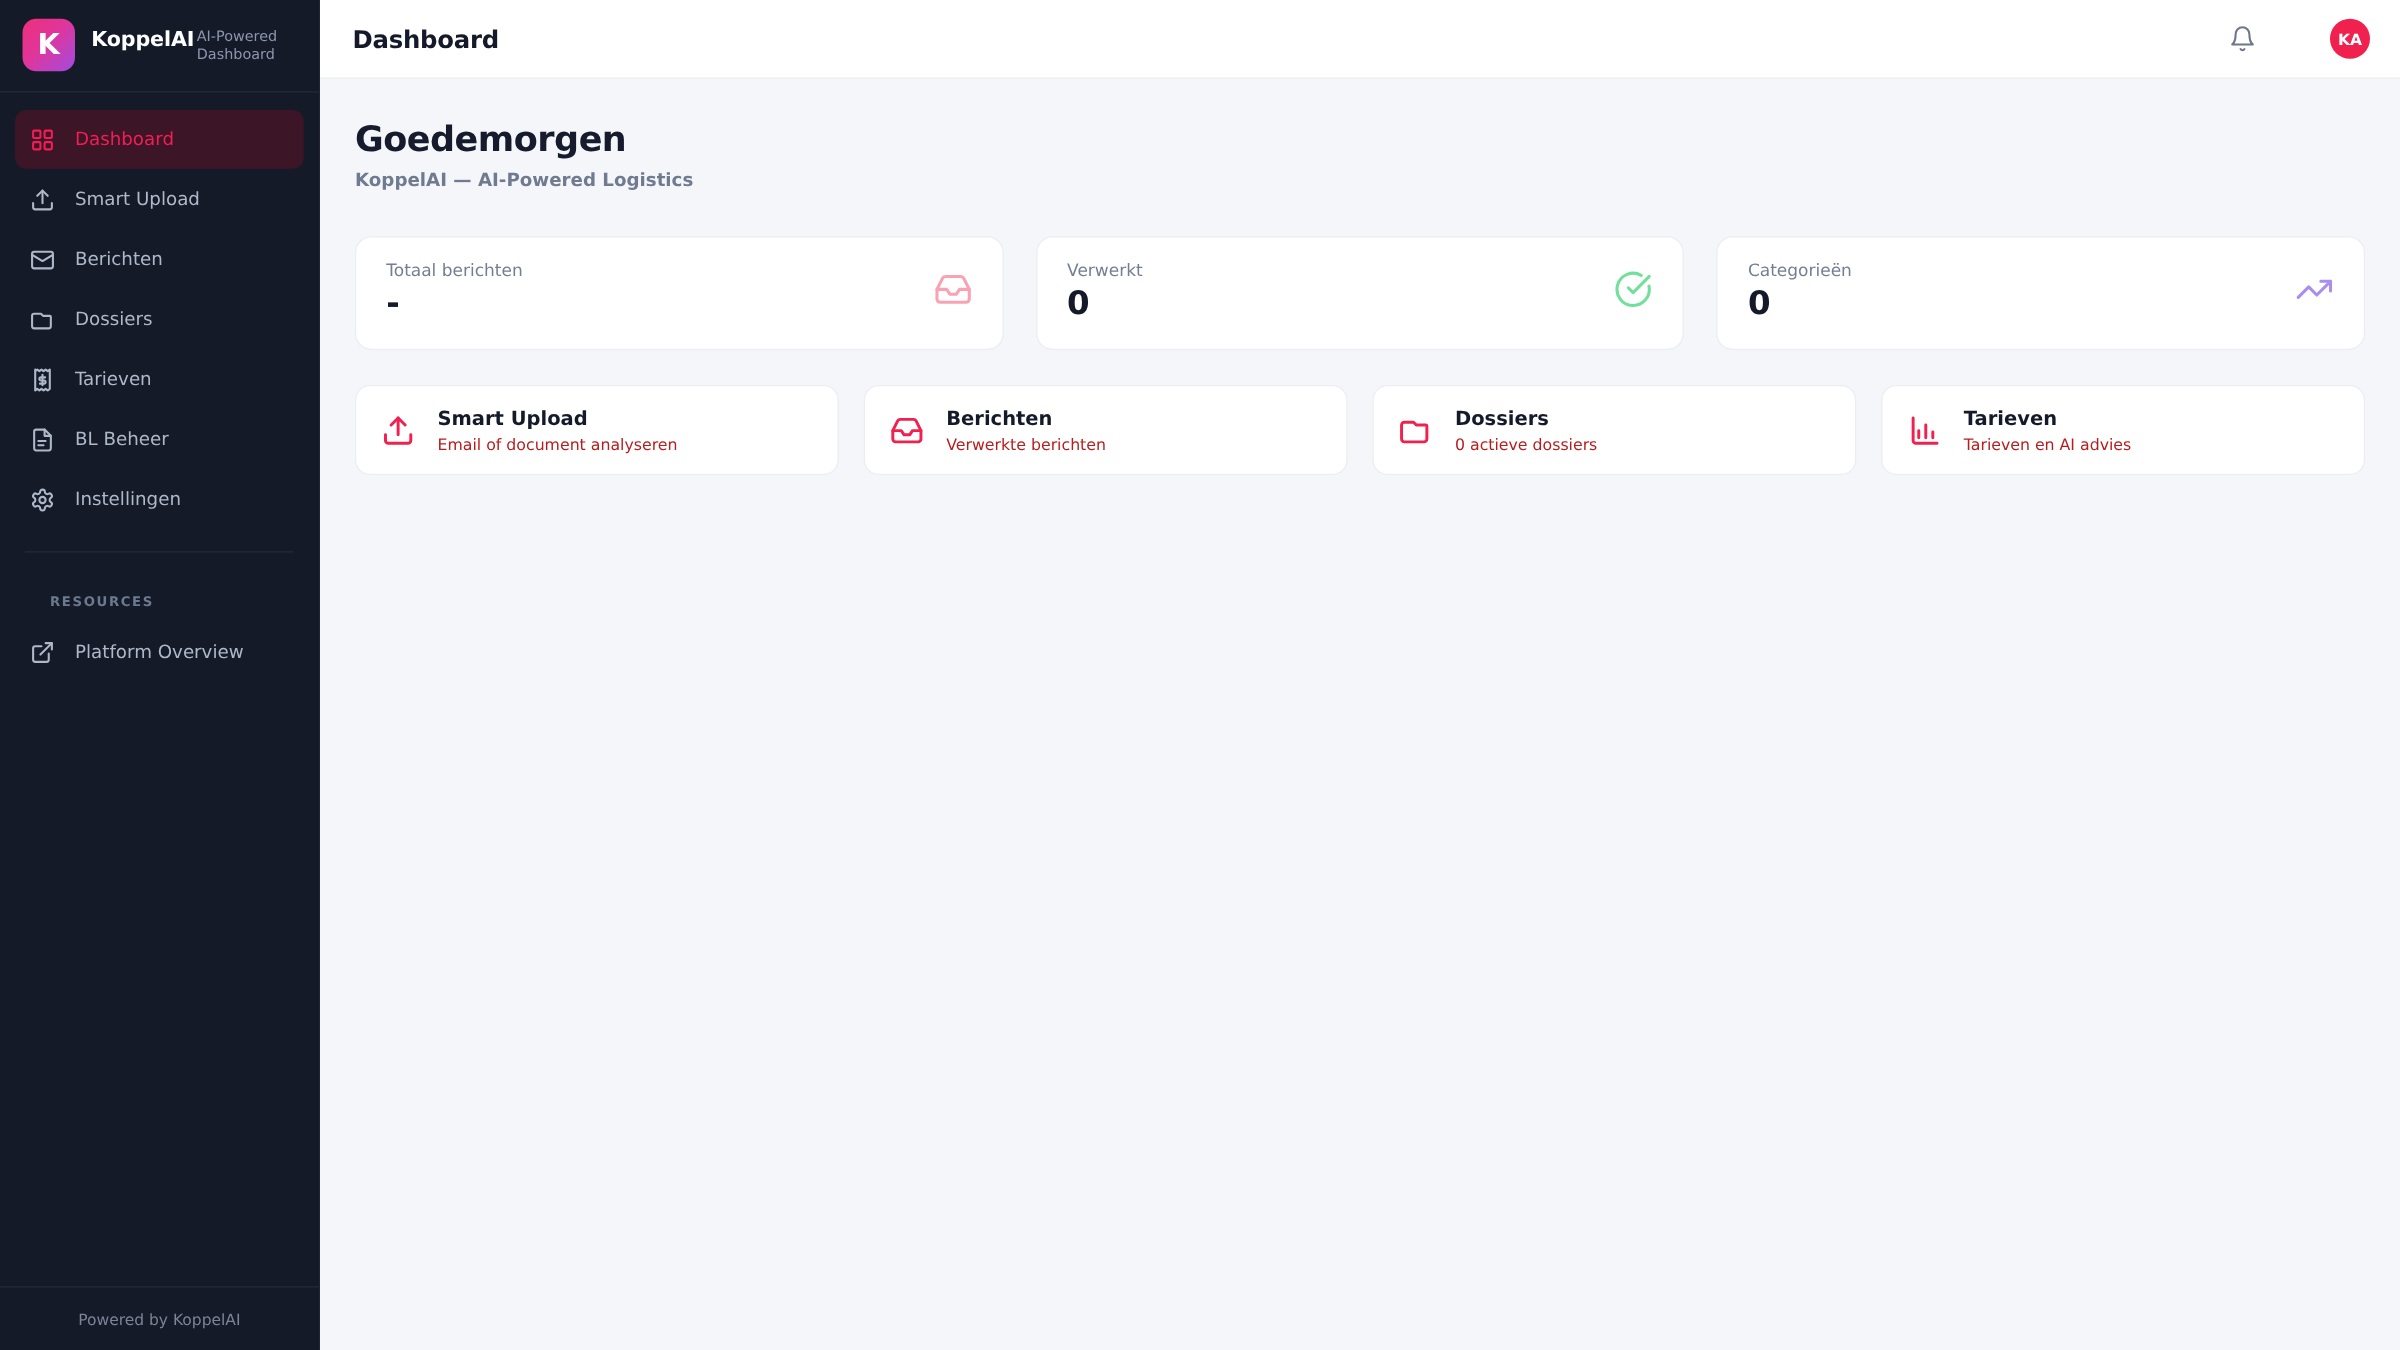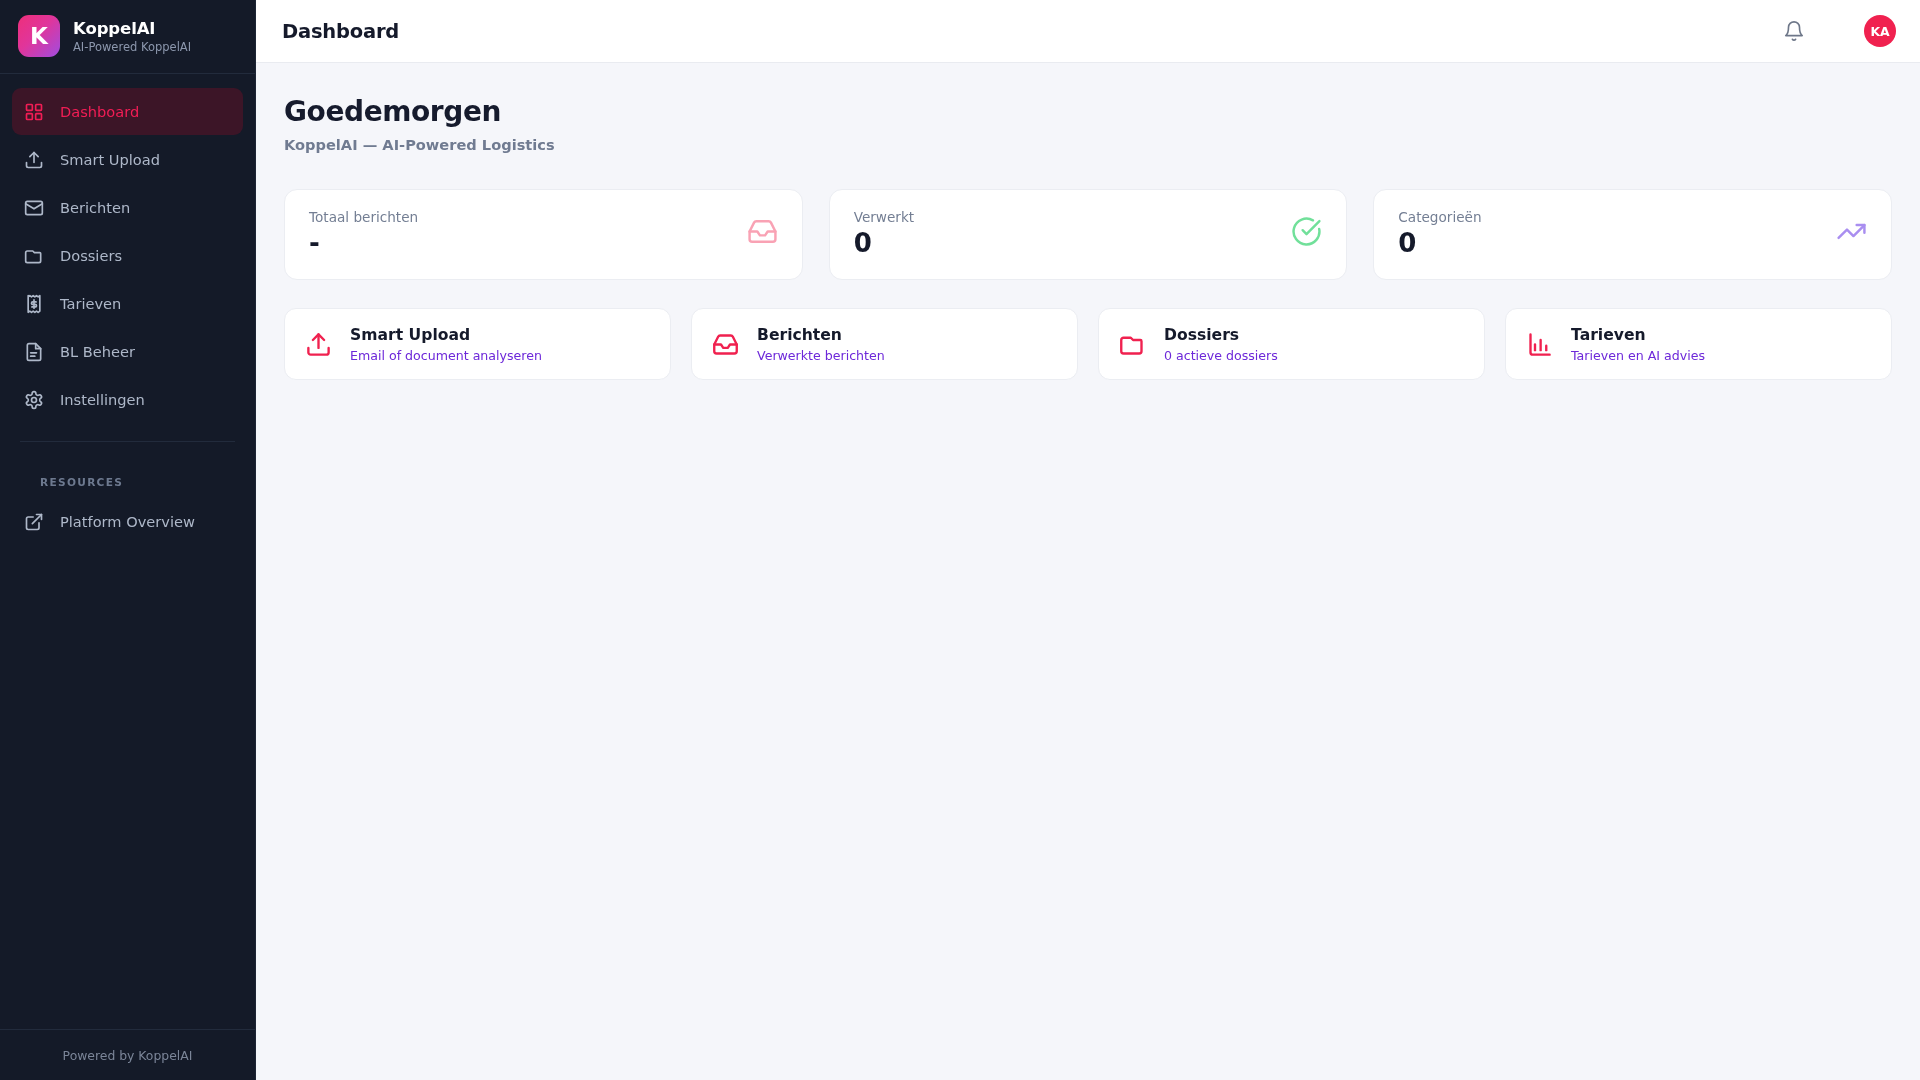--- a/index.html
+++ b/index.html
@@ -22,21 +22,21 @@
     border-bottom:1px solid #222b3c;
     height:74px;
   }
   .brand-logo {
     width:42px; height:42px; flex:0 0 42px; border-radius:11px;
     background:linear-gradient(135deg,#ee2f7a 0%, #e0359b 45%, #a04de0 100%);
     display:flex; align-items:center; justify-content:center;
     color:#fff; font-size:23px; font-weight:700; line-height:1;
     font-family:"DejaVu Sans", sans-serif;
   }
-  .brand-text { display:flex; flex-direction:column; gap:2px; }
+  .brand-text { display:flex; gap:2px; }
   .brand-name { color:#ffffff; font-size:16.5px; font-weight:700; letter-spacing:-0.1px; }
   .brand-tag  { color:#8c97ad; font-size:11.5px; font-weight:400; }
 
   .nav { padding:14px 12px 0 12px; display:flex; flex-direction:column; gap:1px; }
   .nav-item {
     display:flex; align-items:center; gap:16px;
     height:47px; padding:0 12px; border-radius:9px;
     color:#aeb8c9; font-size:14.6px; cursor:pointer;
     text-decoration:none;
   }
@@ -106,34 +106,34 @@
   .stat-icon { margin-top:7px; }
   .stat-icon svg { width:31px; height:31px; display:block; }
 
   .quick { display:flex; gap:20px; margin-top:28px; }
   .q-card {
     flex:1 1 0; background:#ffffff; border:1px solid #ebedf2; border-radius:12px;
     height:72px; padding:0 20px; display:flex; align-items:center; gap:18px; cursor:pointer;
   }
   .q-icon svg { width:27px; height:27px; display:block; stroke:#f0214f; }
   .q-title { font-size:15.6px; font-weight:700; color:#151a2b; }
-  .q-sub { font-size:12.6px; color:#6d28d9; margin-top:4px; }
+  .q-sub { font-size:12.6px; color:#b91c1c; margin-top:4px; }
 </style>
 </head>
 <body>
 
 <div class="app">
 
   <aside class="sidebar">
 
     <div class="brand">
       <div class="brand-logo">K</div>
       <div class="brand-text">
         <div class="brand-name">KoppelAI</div>
-        <div class="brand-tag">AI-Powered KoppelAI</div>
+        <div class="brand-tag">AI-Powered Dashboard</div>
       </div>
     </div>
 
     <nav class="nav">
 
       <a class="nav-item active">
         <span class="ic">
           <svg viewBox="0 0 24 24" fill="none" stroke="#aeb8c9" stroke-width="2" stroke-linecap="round" stroke-linejoin="round">
             <rect x="3" y="3" width="7" height="7" rx="1"></rect>
               <rect x="14" y="3" width="7" height="7" rx="1"></rect>

